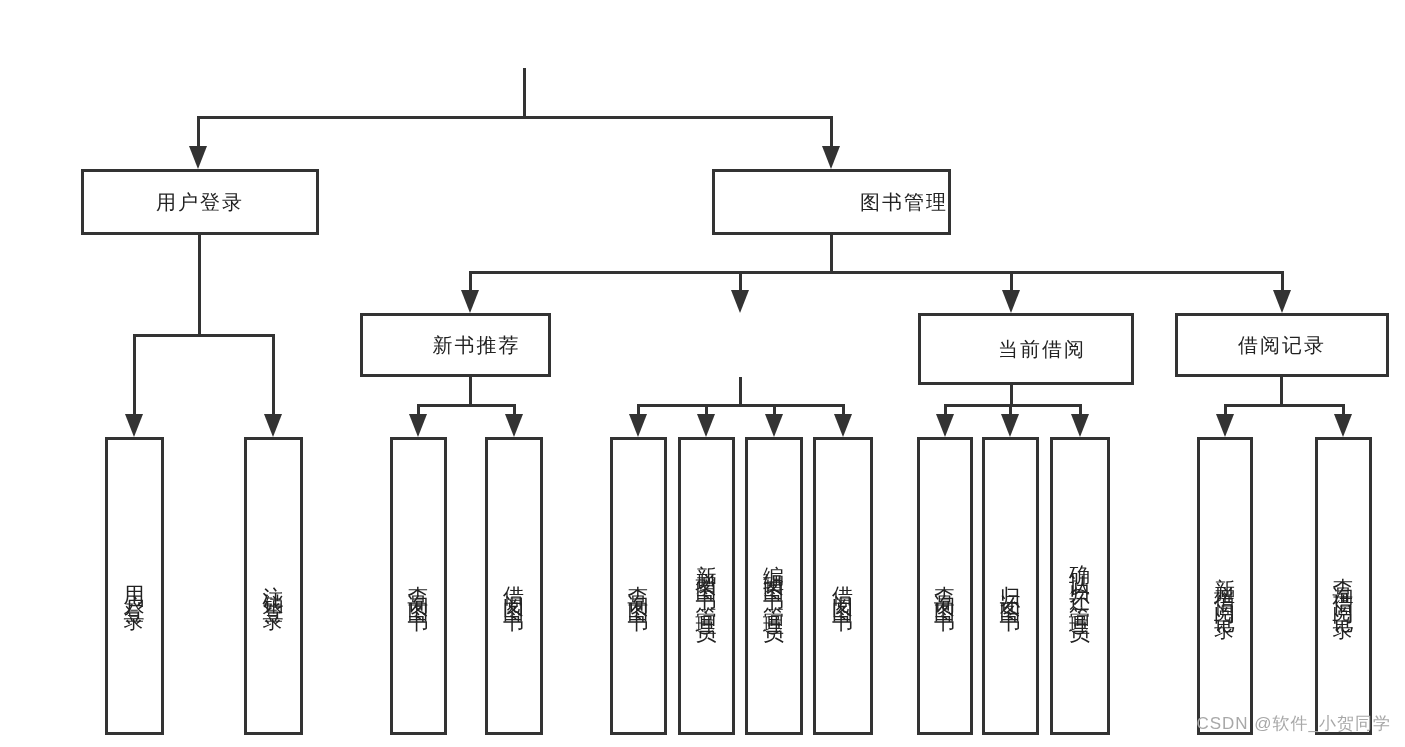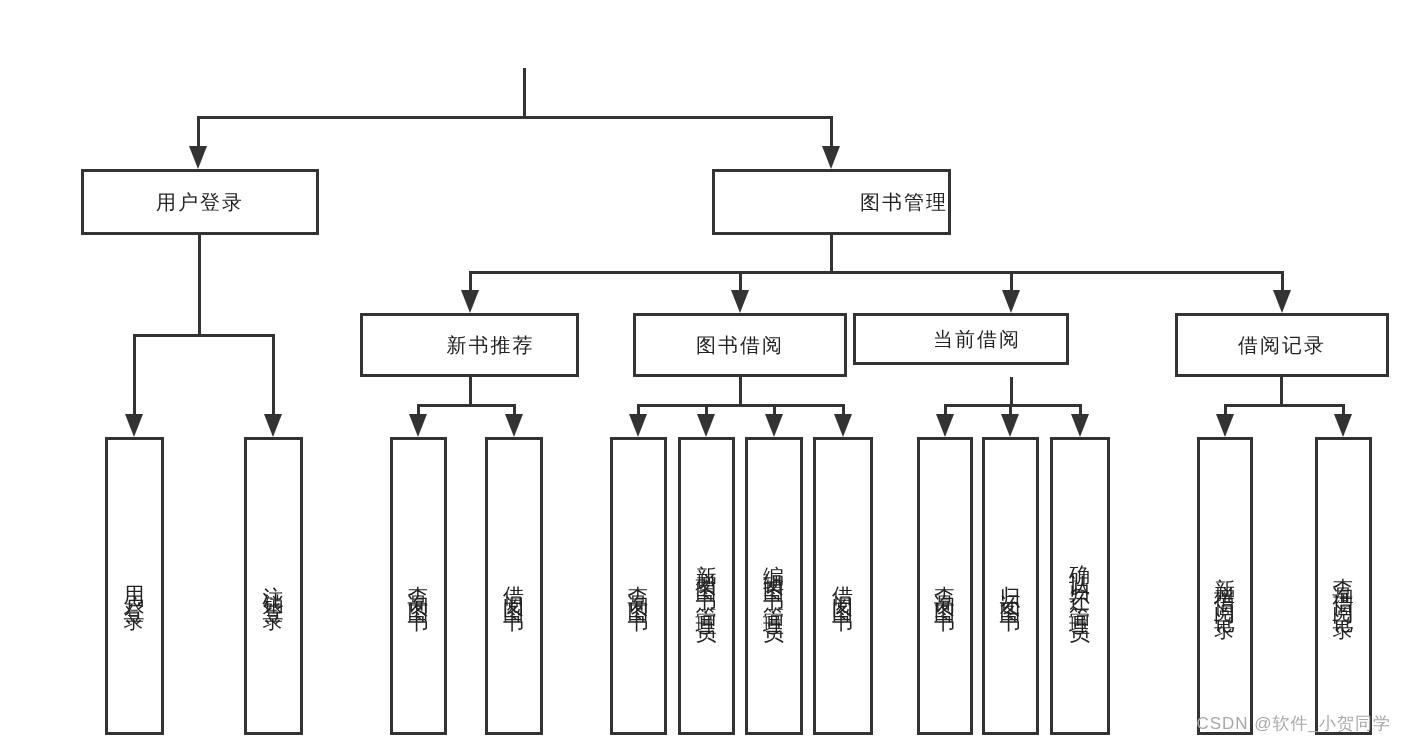--- a/index.html
+++ b/index.html
@@ -40,27 +40,24 @@
 <div id="canvas" style="--line: #333333; --text: #222222; --wm: #a8a8a8; --bg: #ffffff;">
 
 
   <div class="hbox" style="left:81px;top:169px;width:238px;height:66px;">
     <span>用户登录</span>
   </div>
   <div class="hbox" style="left:712px;top:169px;width:239px;height:66px;justify-content:flex-end;">
     <span>图书管理</span>
   </div>
 
-  <div class="hbox" style="left:360px;top:313px;width:219px;height:64px;padding-left:42px;">
+  <div class="hbox" style="left:360px;top:313px;width:191px;height:64px;padding-left:42px;">
     <span>新书推荐</span>
   </div>
-  <div class="hbox" style="left:633px;top:313px;width:214px;height:64px;">
-    <span>图书借阅</span>
-  </div>
-  <div class="hbox" style="left:853px;top:313px;width:216px;height:52px;padding-left:32px;">
+  <div class="hbox" style="left:918px;top:313px;width:216px;height:72px;padding-left:32px;">
     <span>当前借阅</span>
   </div>
   <div class="hbox" style="left:1175px;top:313px;width:214px;height:64px;">
     <span>借阅记录</span>
   </div>
 
   <div class="leaf" style="left:105px;width:59px;">
     <span>用户登录</span>
   </div>
   <div class="leaf" style="left:244px;width:59px;">

